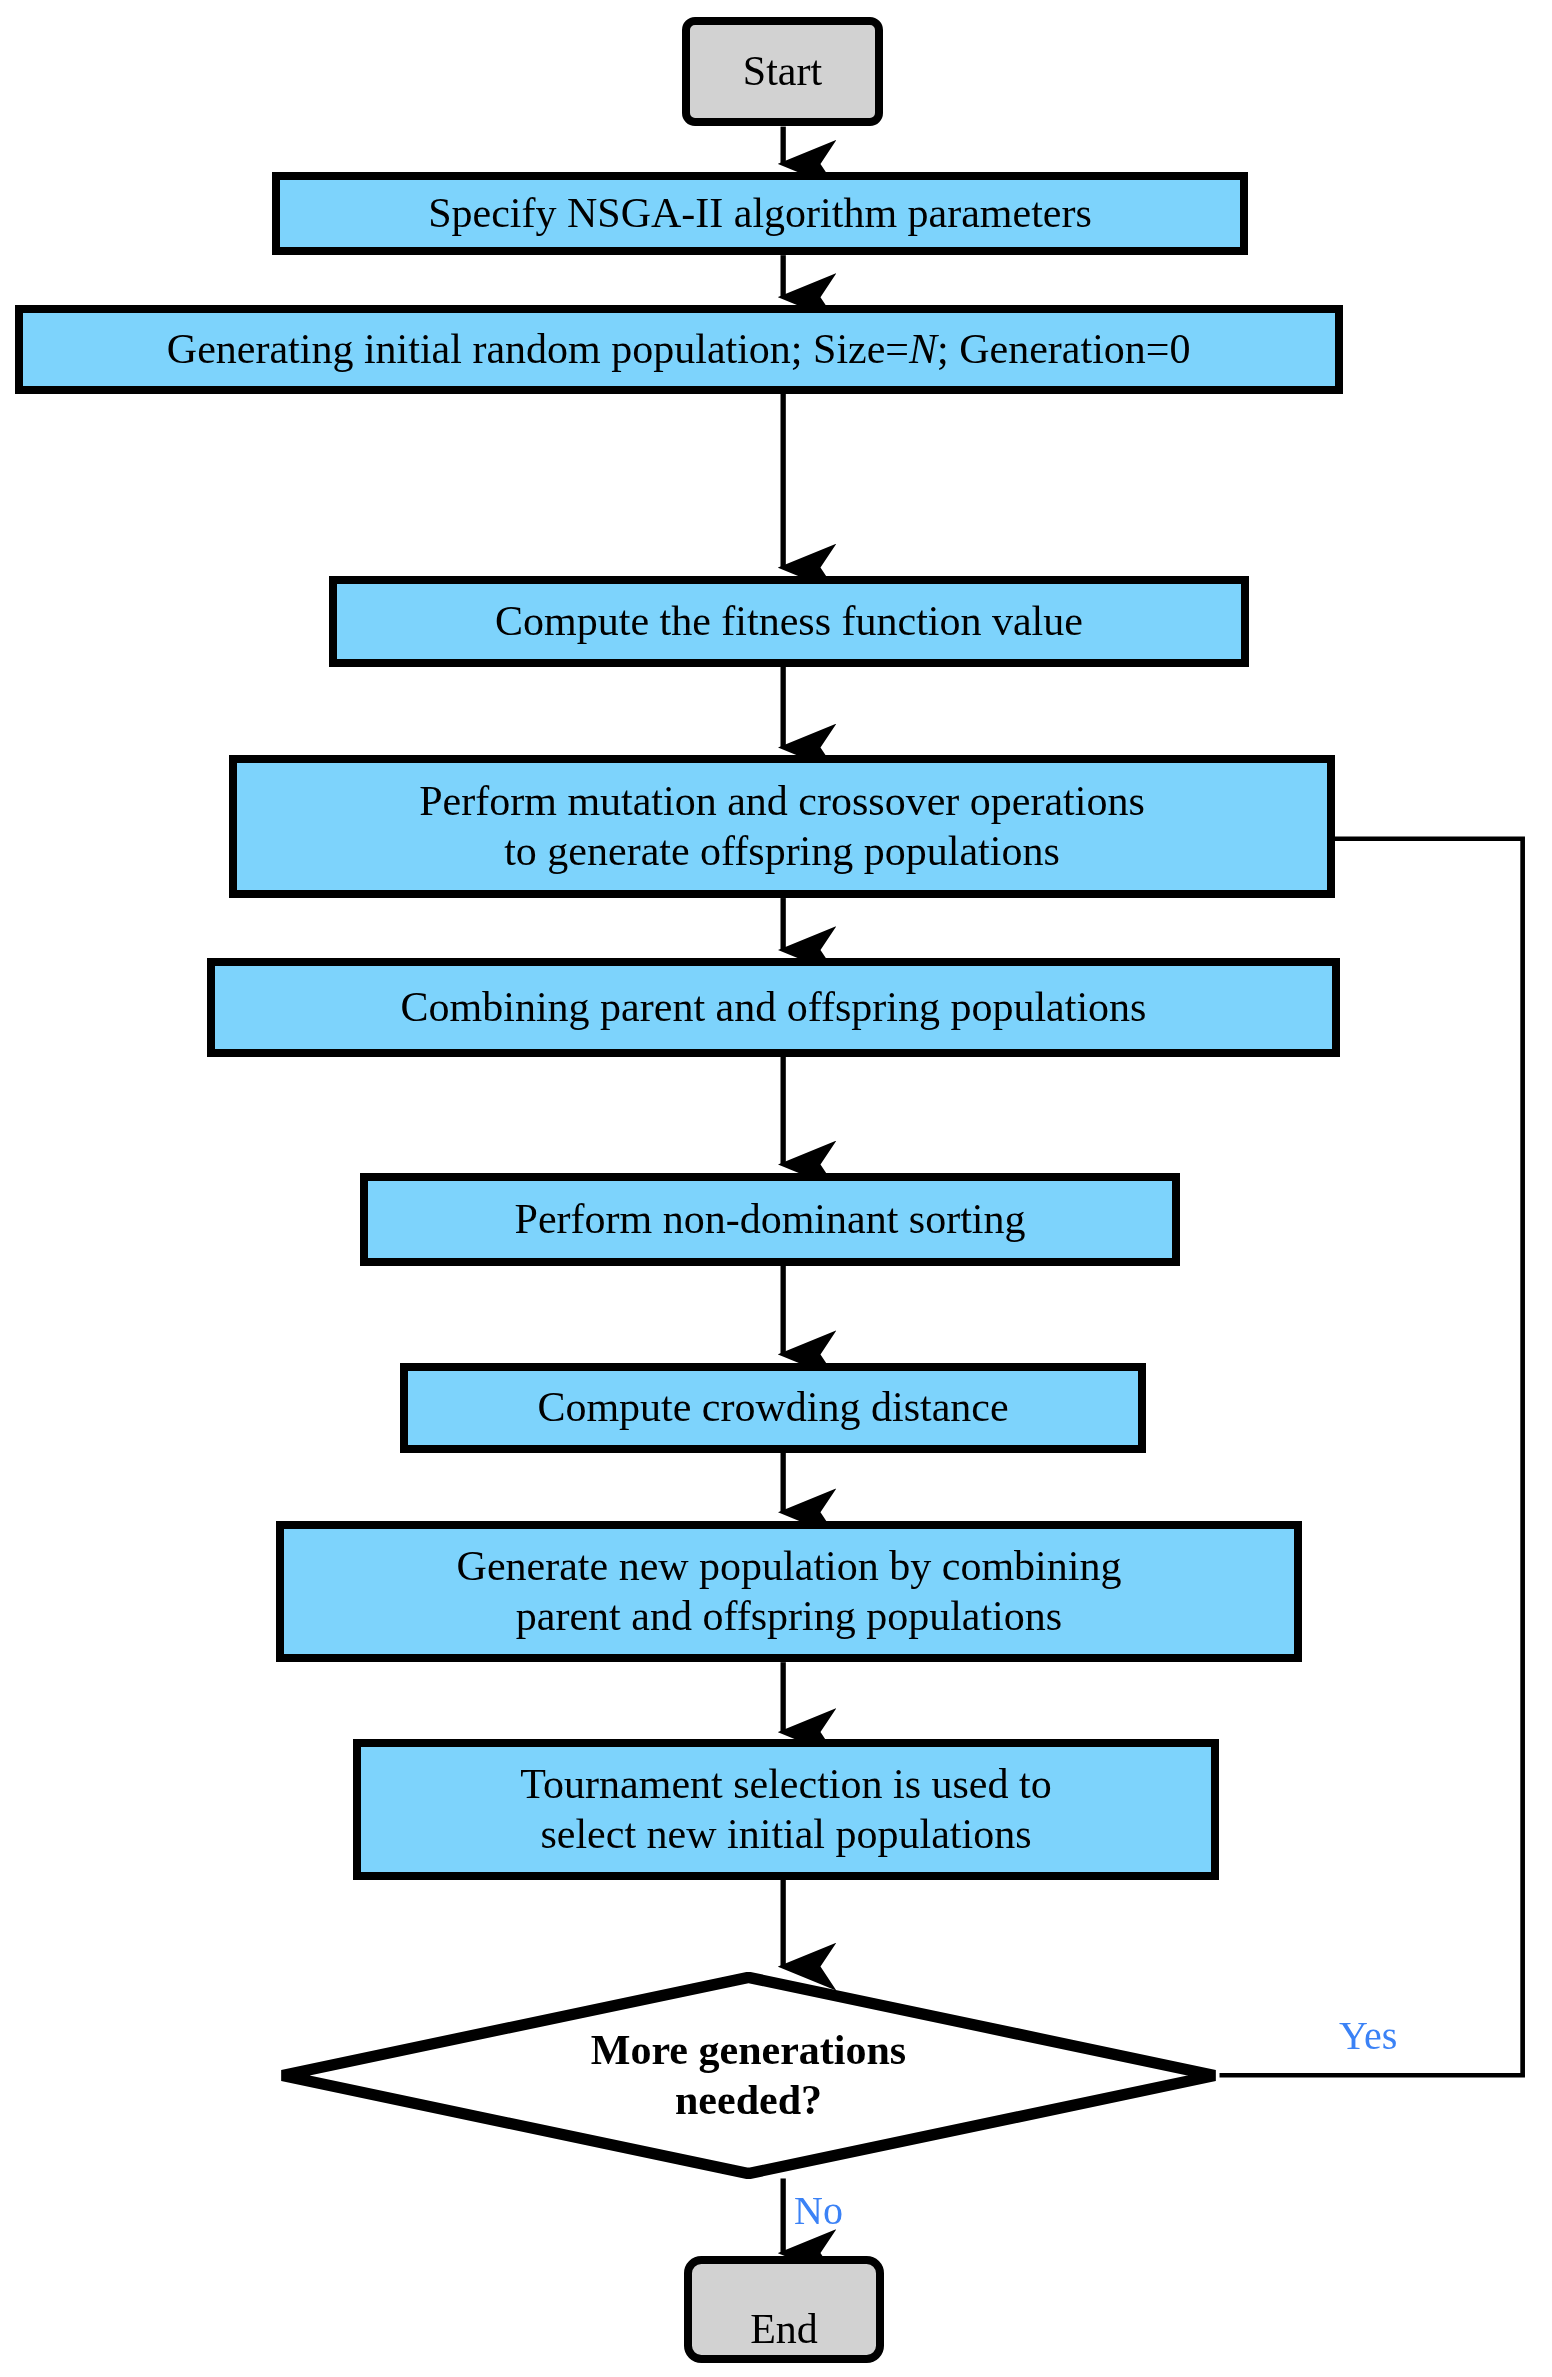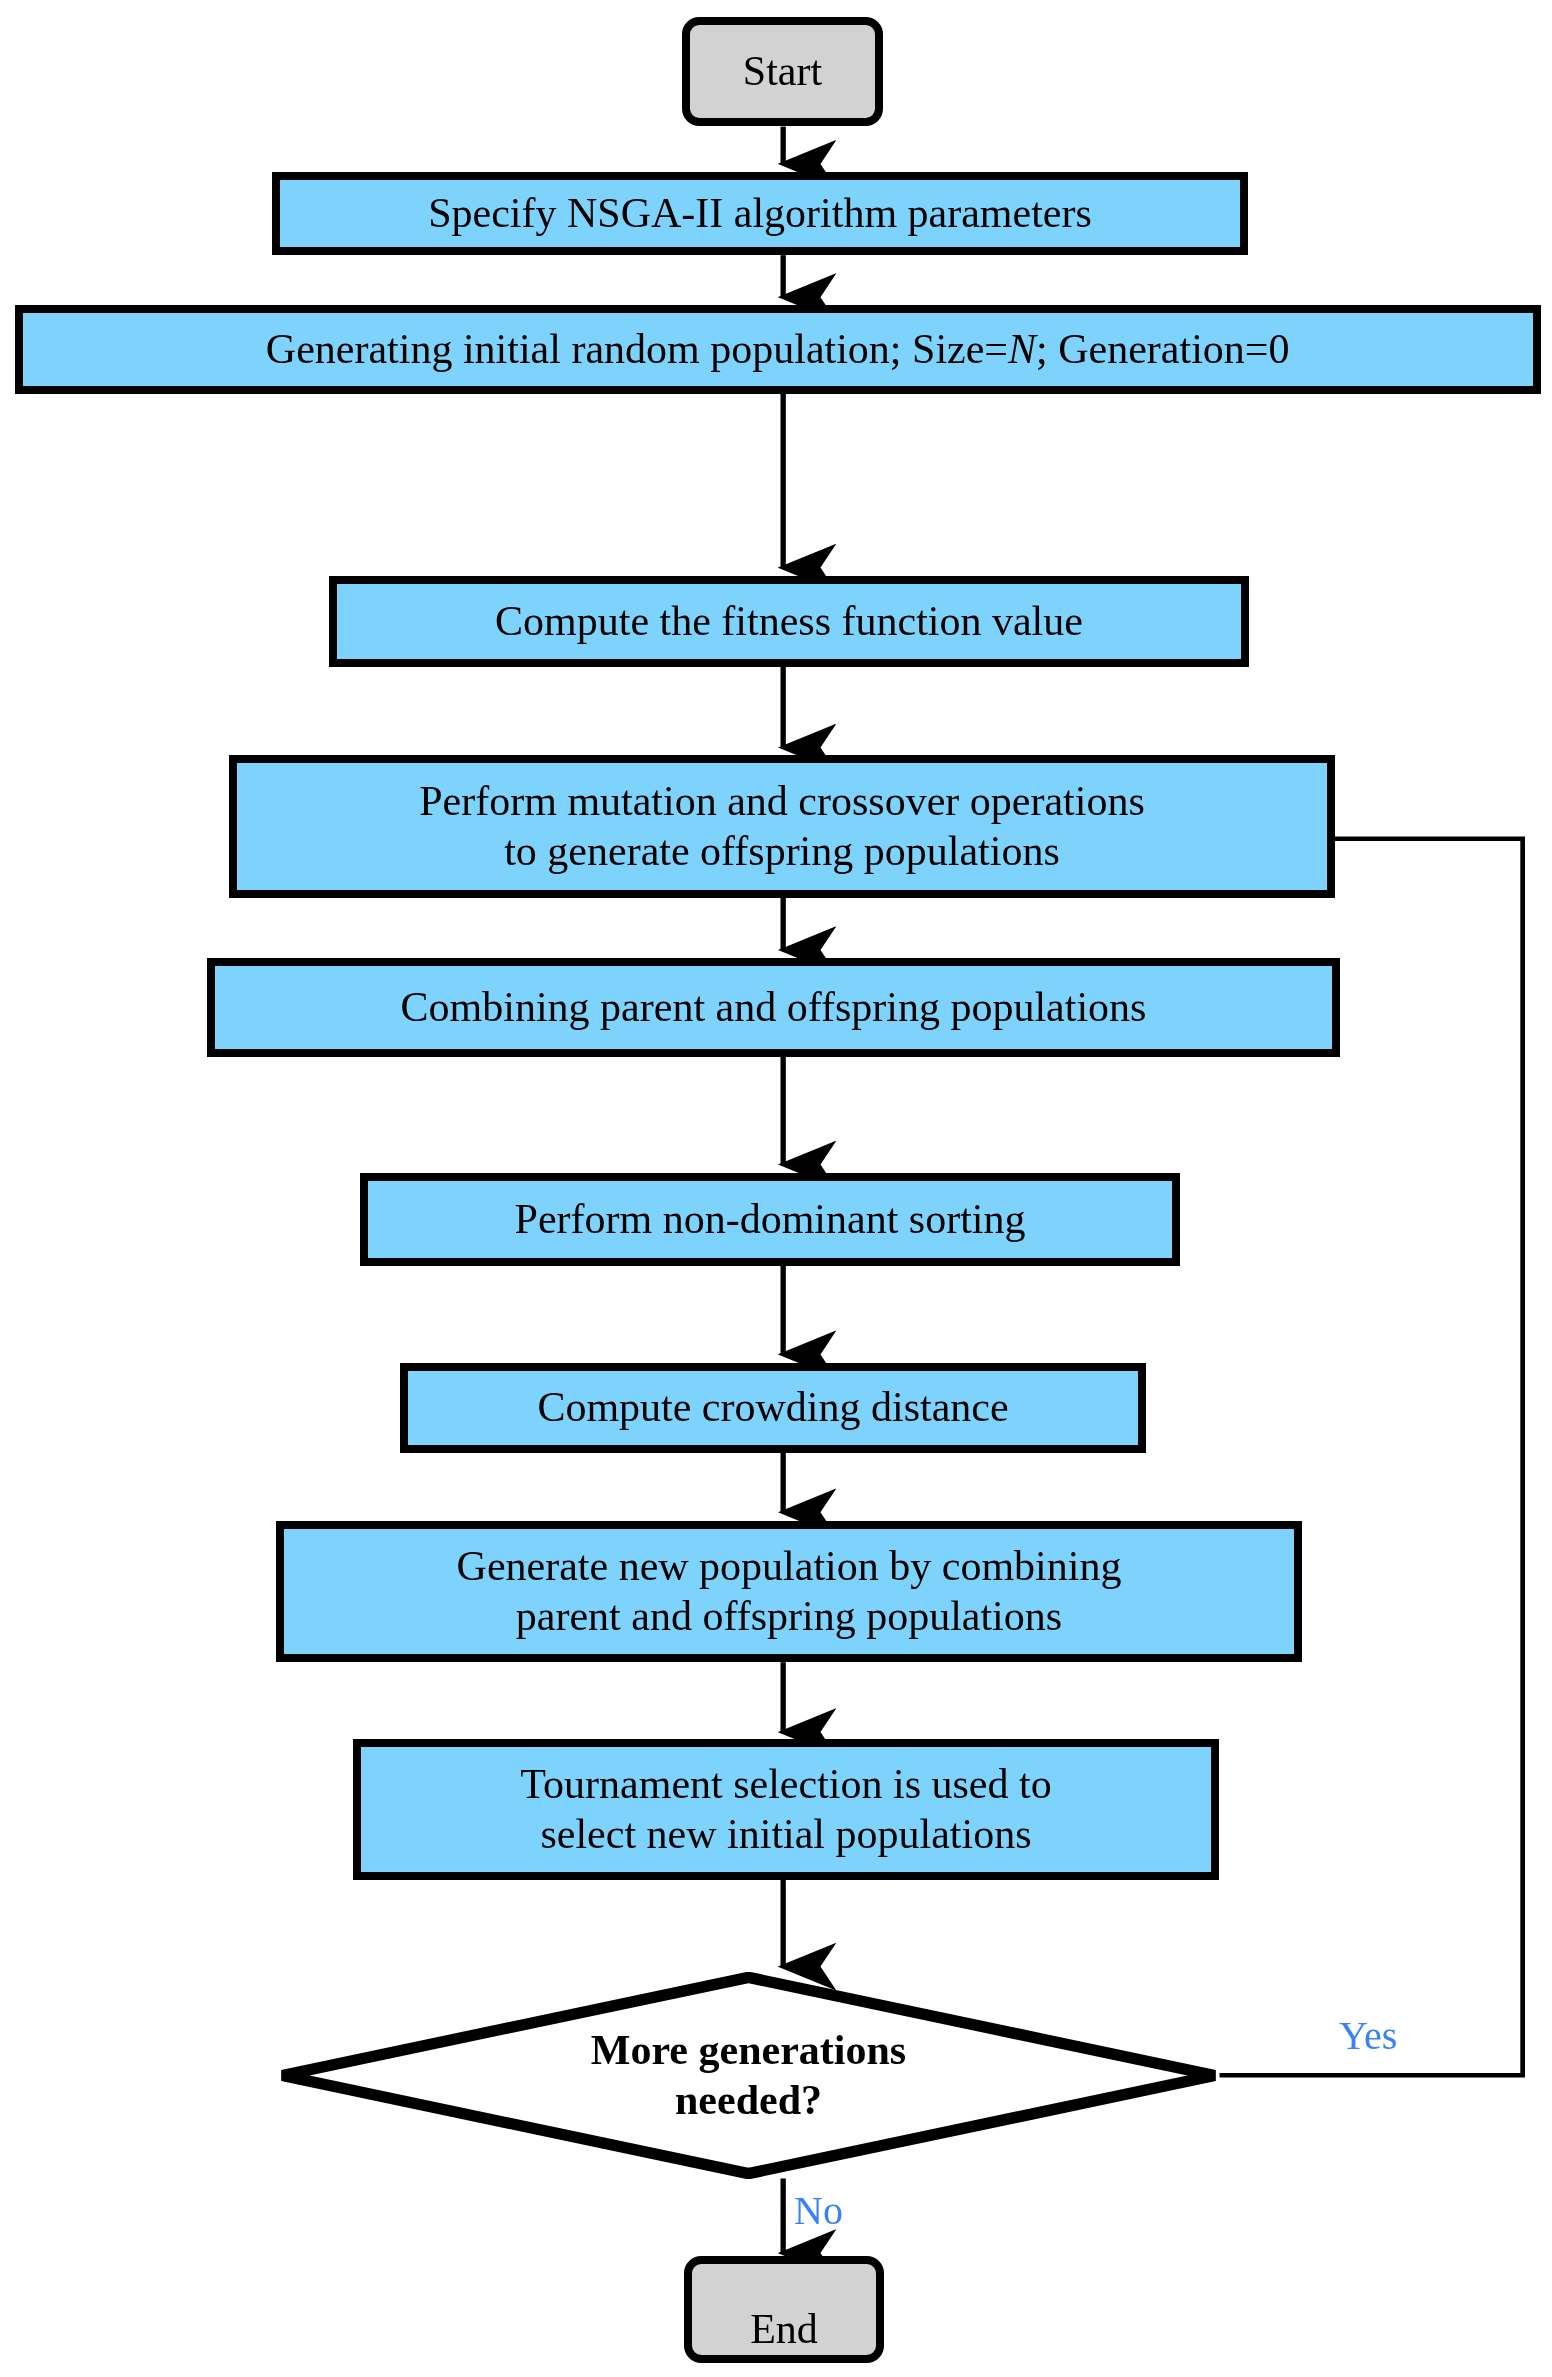--- a/index.html
+++ b/index.html
@@ -117,29 +117,29 @@
 
     <line x1="1175" y1="2495" x2="1175" y2="2600" stroke="#000" stroke-width="8" marker-end="url(#arrow-down)"></line>
 
     <line x1="1175" y1="2822" x2="1175" y2="2952" stroke="#000" stroke-width="8" marker-end="url(#arrow-down)"></line>
 
     <line x1="1175" y1="3270" x2="1175" y2="3382" stroke="#000" stroke-width="8" marker-end="url(#arrow-down)"></line>
 
     <path d="M1830,3115 L2285,3115 L2285,1259 L1900,1259" fill="none" stroke="#000" stroke-width="7" marker-end="url(#arrow-left)"></path>
   </svg>
 
-  <div class="node terminator" style="left:682px; top:17.3px; width:201px; height:109px;">
+  <div class="node terminator" style="left:682px; top:17.3px; width:201px; height:109px;border-radius:13px;">
     <span>Start</span>
   </div>
 
   <div class="node proc" style="left:272px; top:172px; width:976px; height:83px;">
     <span>Specify NSGA-II algorithm parameters</span>
   </div>
 
-  <div class="node proc" style="left:14.7px; top:305px; width:1526px; height:89px;">
+  <div class="node proc" style="left:14.7px; top:305px; width:1328px; height:89px;">
     <span><span>Generating initial random population; Size=</span><span class="ital">N</span><span>; Generation=0</span></span>
   </div>
 
   <div class="node proc" style="left:329px; top:576px; width:920px; height:91px;">
     <span>Compute the fitness function value</span>
   </div>
 
   <div class="node proc" style="left:229px; top:755px; width:1106px; height:143px;">
     <span>
       <span>Perform mutation and crossover operations</span><br>

